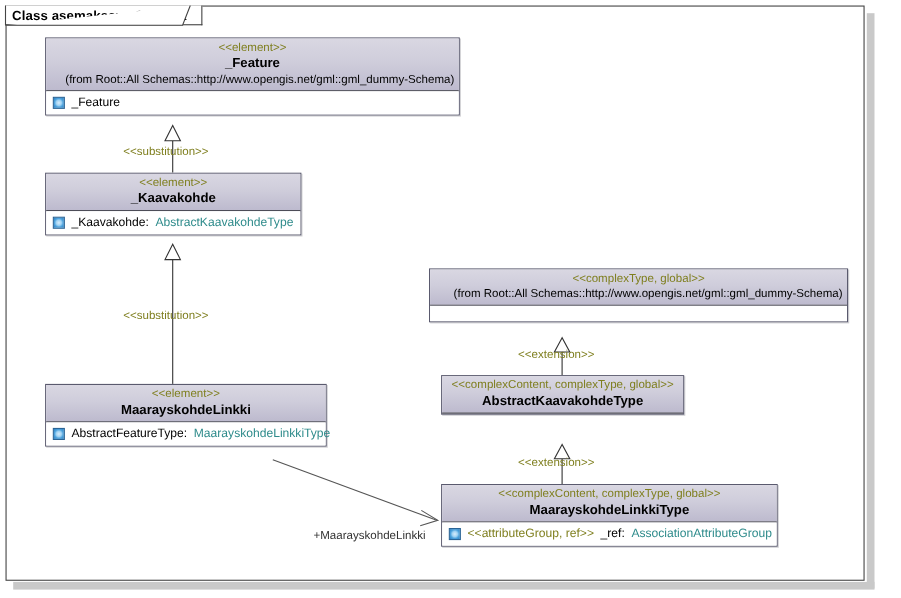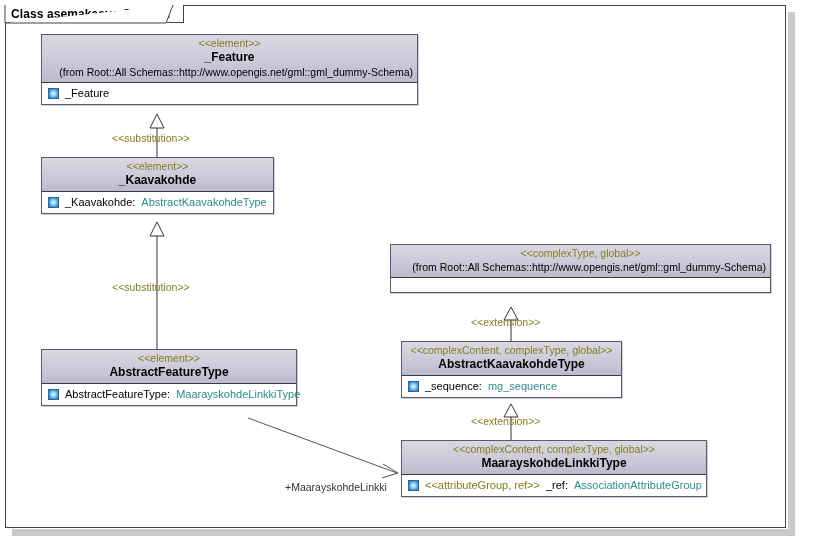--- a/index.html
+++ b/index.html
@@ -255,33 +255,26 @@
       <div class="node-from">(from Root::All Schemas::http://www.opengis.net/gml::gml_dummy-Schema)</div>
     </div>
     <div class="compartment empty"></div>
   </div>
 
   <div class="node" id="n-akt" style="left:401px; top:341px; width:221px;">
     <div class="node-header">
       <div class="stereotype">&lt;&lt;complexContent, complexType, global&gt;&gt;</div>
       <div class="node-name">AbstractKaavakohdeType</div>
     </div>
-    <div class="compartment">
-      <div class="feature-row">
-        <span class="attr-icon"></span>
-        <span>_sequence:</span>
-          <span class="type-name">mg_sequence</span>
-      </div>
-    </div>
   </div>
 
   <div class="node" id="n-mkl" style="left:41px; top:349px; width:256px;">
     <div class="node-header">
       <div class="stereotype">&lt;&lt;element&gt;&gt;</div>
-      <div class="node-name">AbstractFeatureType</div>
+      <div class="node-name">MaarayskohdeLinkki</div>
     </div>
     <div class="compartment">
       <div class="feature-row">
         <span class="attr-icon"></span>
         <span>AbstractFeatureType:</span>
           <span class="type-name">MaarayskohdeLinkkiType</span>
       </div>
     </div>
   </div>
 

